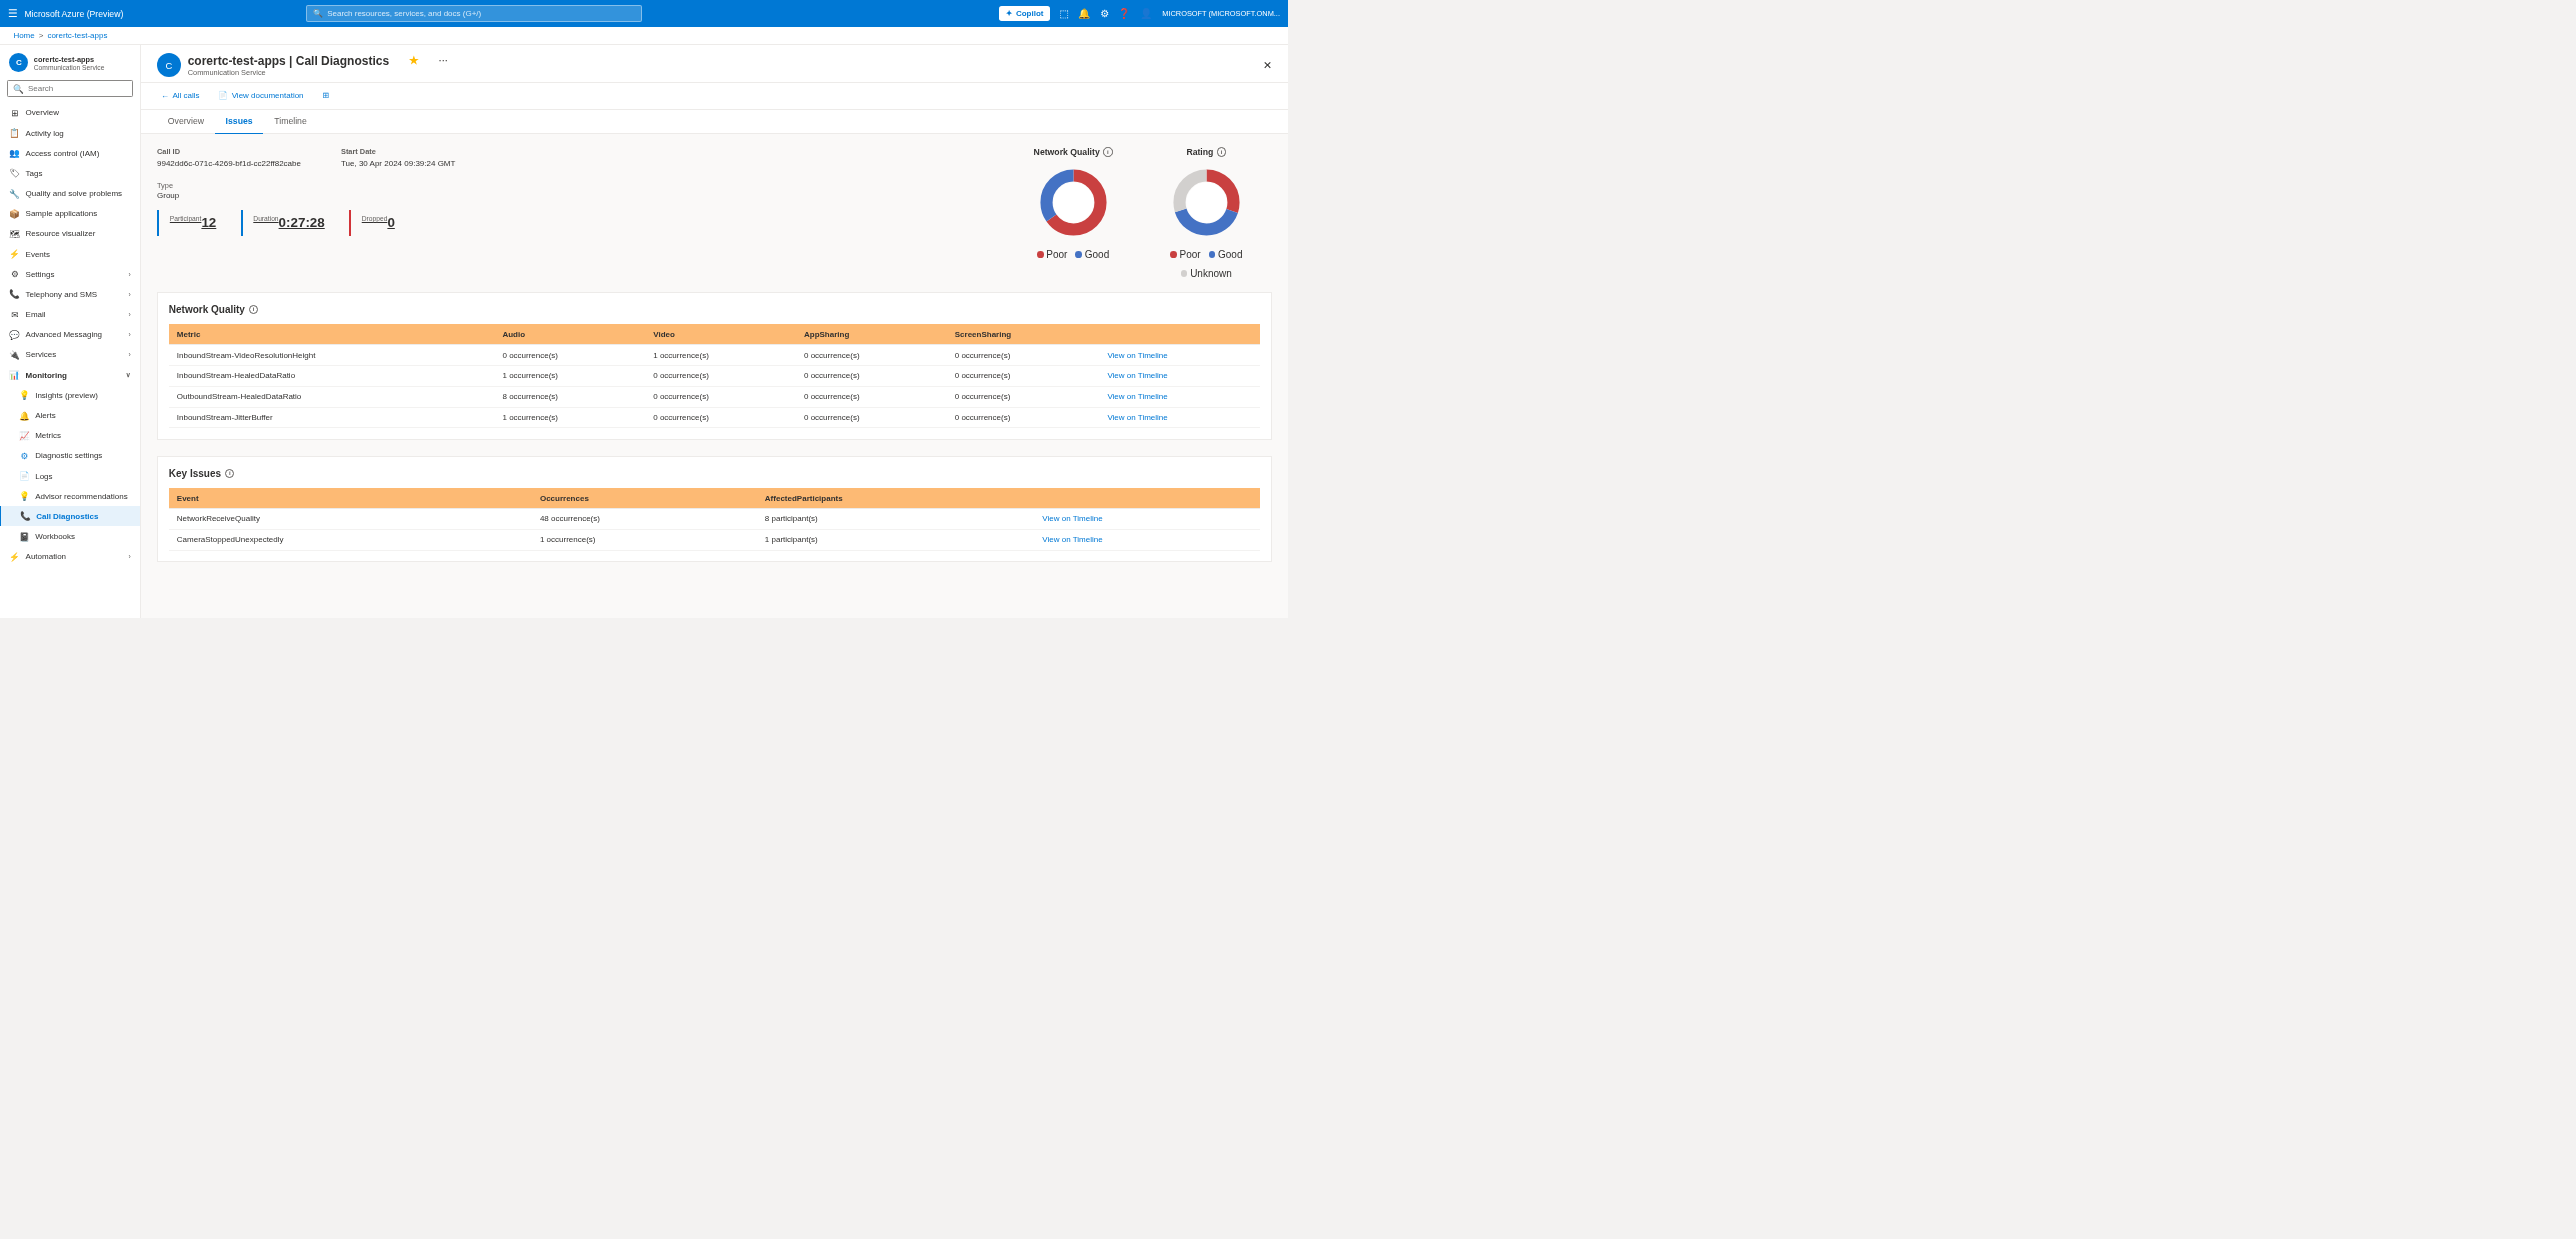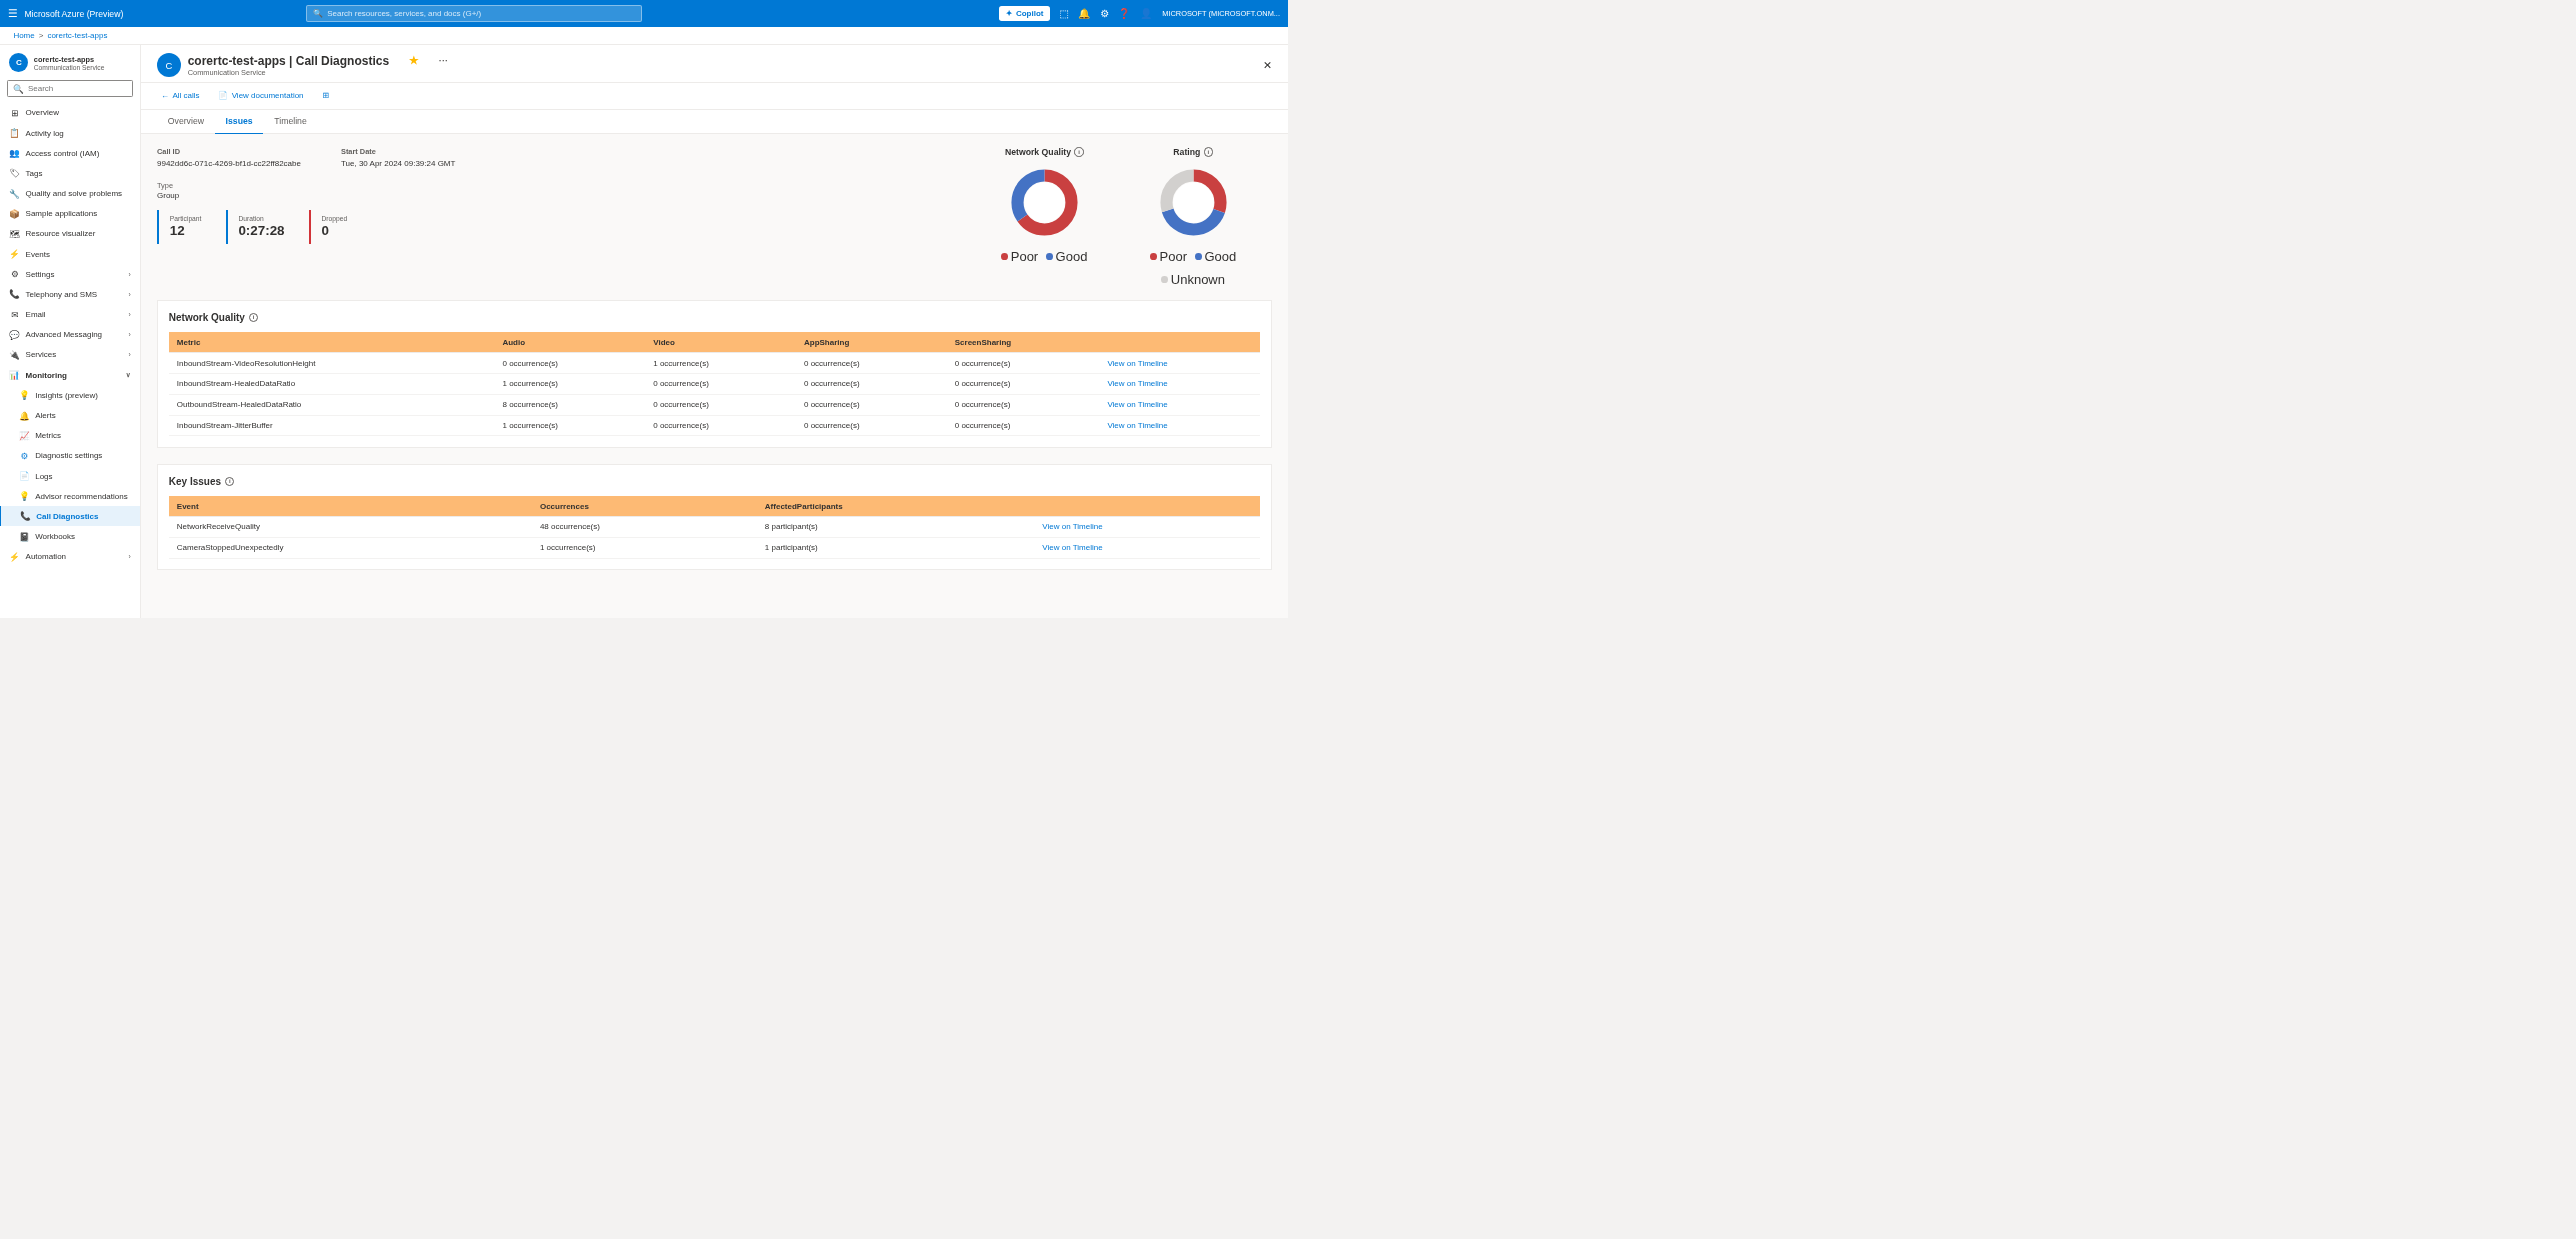--- a/index.html
+++ b/index.html
@@ -213,31 +213,31 @@
     
     .page-content { padding: 13.4px 16px; flex: 1; }
 
     
     .call-info { display: flex; gap: 40px; margin-bottom: 13.4px; flex-wrap: wrap; }
     .call-info-group h4 { font-size: 7.4px; color: #605e5c; font-weight: 600; margin-bottom: 2.7px; }
     .call-info-group p { font-size: 8px; color: #323130; }
 
     
     .stats-row { display: flex; gap: 0; margin-bottom: 16px; }
-    .stat-item { display: flex; flex-direction: column; padding: 5.4px 10.8px; border-left: 2px solid; }
+    .stat-item { display: flex; flex-direction: row; padding: 5.4px 10.8px; border-left: 2px solid; text-decoration: underline; }
     .stat-item.blue { border-color: #0078d4; }
     .stat-item.red { border-color: #d13438; }
     .stat-label { font-size: 6.7px; color: #605e5c; margin-bottom: 1.3px; }
     .stat-value { font-size: 13.4px; font-weight: 600; }
 
     
     .charts-section { display: flex; gap: 27px; margin-left: auto; }
     .chart-container { display: flex; flex-direction: column; align-items: center; }
     .chart-title { font-size: 8.7px; font-weight: 600; margin-bottom: 5.4px; display: flex; align-items: center; gap: 3.4px; }
-    .chart-legend { display: flex; gap: 8px; font-size: 13px; margin-top: 5.4px; flex-wrap: wrap; justify-content: center; }
+    .chart-legend { display: flex; gap: 8px; font-size: 10px; margin-top: 5.4px; flex-wrap: wrap; justify-content: center; }
     .legend-item { display: flex; align-items: center; gap: 2.7px; }
     .legend-dot { width: 6.7px; height: 6.7px; border-radius: 50%; }
 
     
     .call-details-top {
       display: flex;
       align-items: flex-start;
       margin-bottom: 13.4px;
     }
     .call-meta { flex: 1; }

